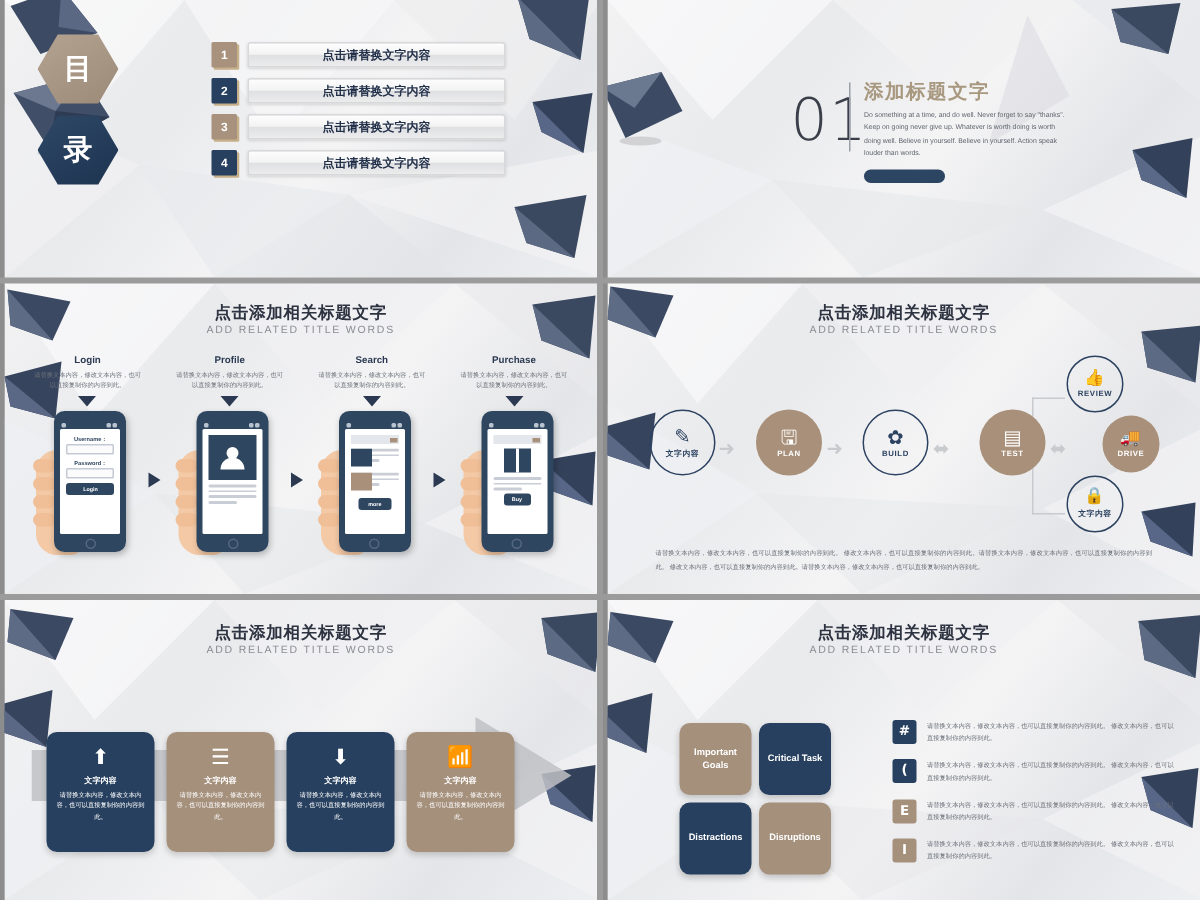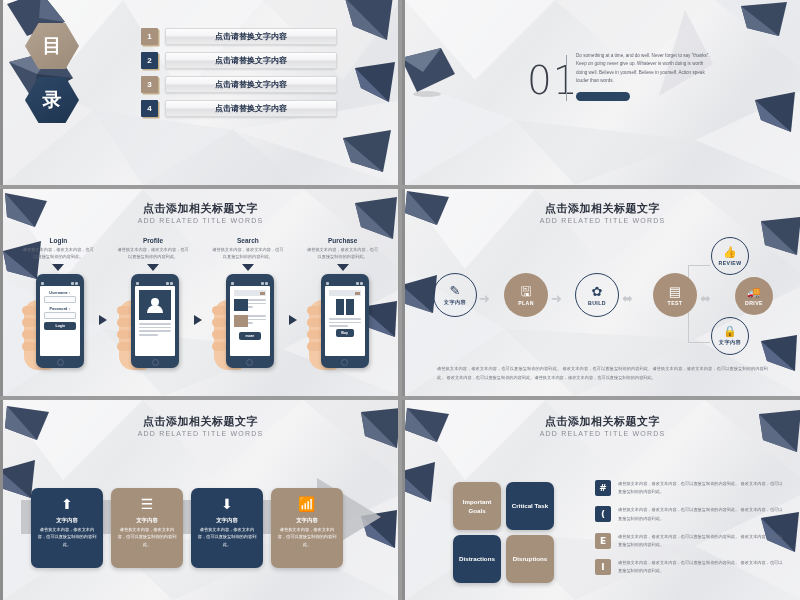--- a/index.html
+++ b/index.html
@@ -323,20 +323,21 @@
     </div>
     <div class="poly" style="left:250px;top:10px">
       <svg width="60" height="90" opacity=".55">
           <polygon points="30,0 58,54 4,86" fill="#dadbe0"></polygon>
         </svg>
     </div>
 
     <div class="sec-num">01</div>
     <div class="sec-divider"></div>
     <div class="sec-body">
+      <div class="sec-title">添加标题文字</div>
       <div class="sec-para">Do something at a time, and do well. Never forget to say "thanks". Keep on going never give up. Whatever is worth doing is worth doing well. Believe in yourself. Believe in yourself. Action speak louder than words.</div>
       <div class="sec-pill"></div>
     </div>
   </section>
 
   <section class="slide">
     <svg class="bgfacets" width="398" height="207" viewBox="0 0 398 207">
       <polygon points="0,0 140,0 60,90" fill="#fafafb" opacity=".7"></polygon>
       <polygon points="140,0 300,0 210,80" fill="#f0f0f2" opacity=".8"></polygon>
       <polygon points="300,0 398,0 398,80" fill="#e9eaed" opacity=".7"></polygon>

